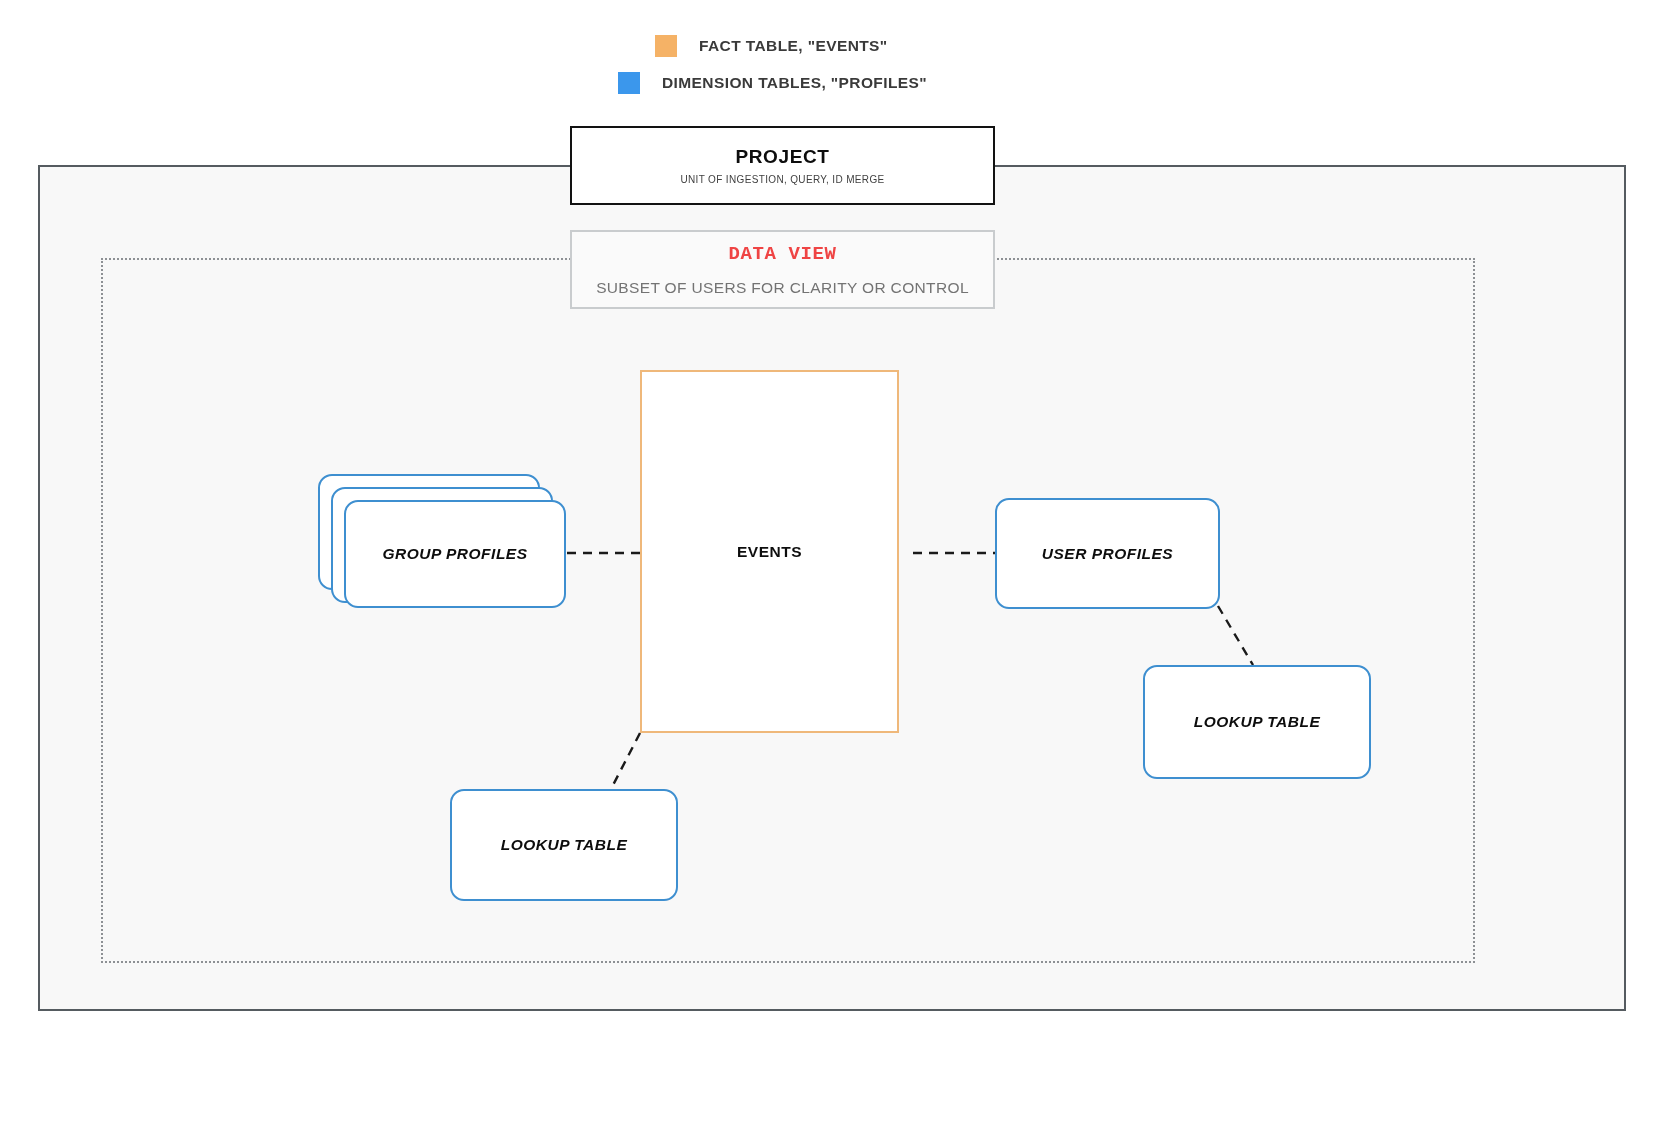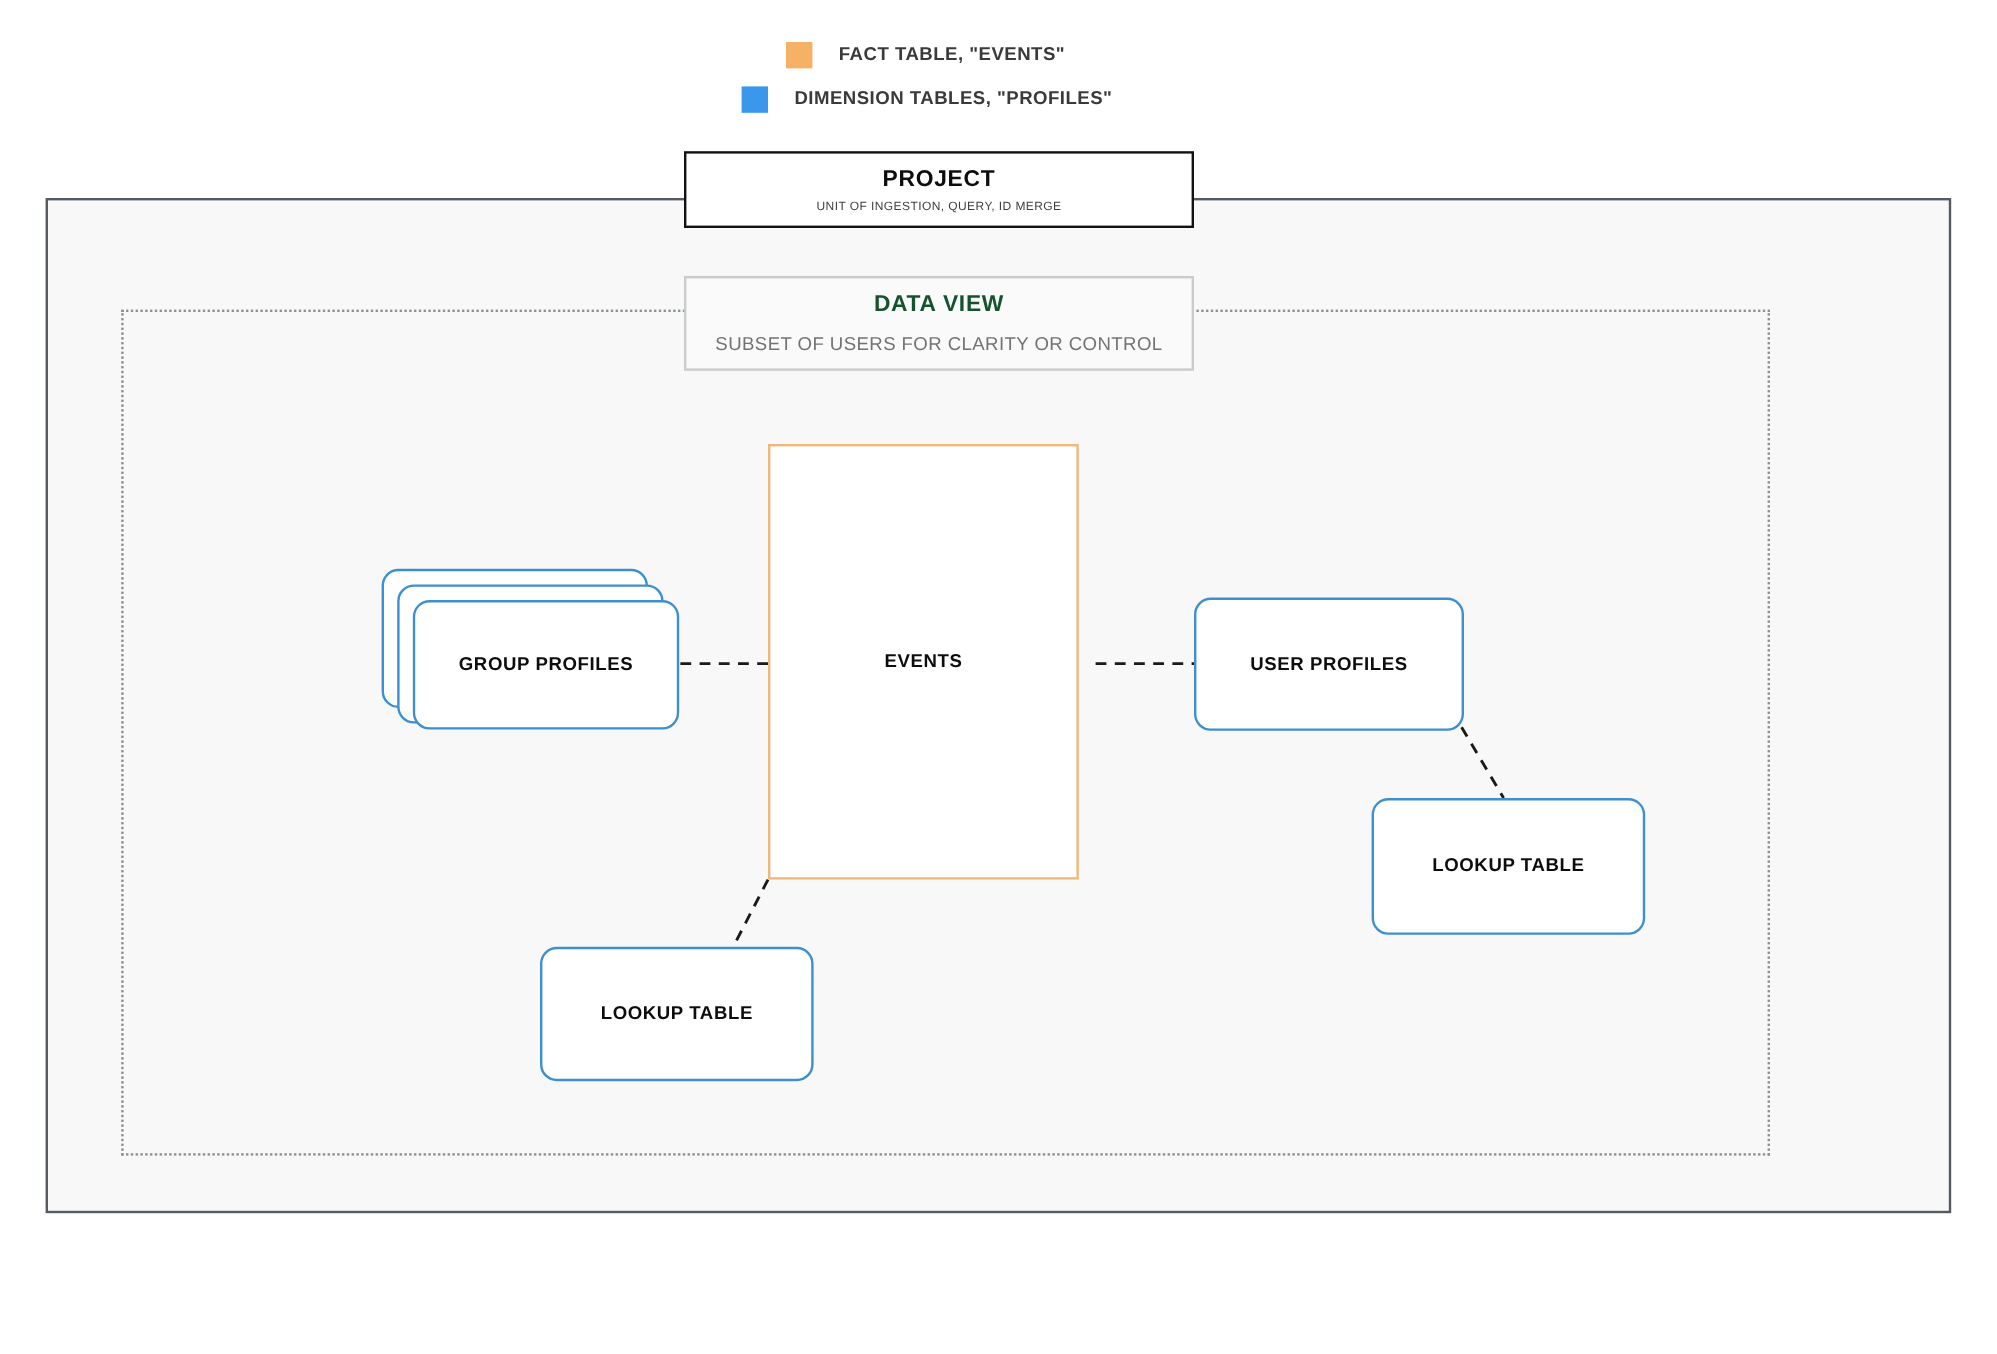--- a/index.html
+++ b/index.html
@@ -52,21 +52,21 @@
     left: 101px; top: 258px;
     width: 1374px; height: 705px;
     border: 2px dotted #8d9094;
     background: transparent;
   }
 
   
   #project-box {
     position: absolute;
     left: 570px; top: 126px;
-    width: 425px; height: 64px;
+    width: 425px; height: 79px;
     background: #ffffff;
     border: 2px solid #121212;
     display: flex;
     flex-direction: column;
     align-items: center;
     justify-content: center;
     z-index: 10;
   }
   #project-box .box-title {
     font-size: 19px;
@@ -91,22 +91,23 @@
     display: flex;
     flex-direction: column;
     align-items: center;
     justify-content: center;
     z-index: 9;
   }
   #dataview-box .box-title {
     font-size: 19px;
     font-weight: bold;
     letter-spacing: 0.6px;
-    color: #14532d;
+    color: #ef4444;
     margin-bottom: 14px;
+    font-family: Liberation Mono, monospace;
   }
   #dataview-box .box-sub {
     font-size: 15.5px;
     letter-spacing: 0.35px;
     color: #737373;
   }
 
   
   #events-box {
     position: absolute;
@@ -134,20 +135,21 @@
     border-radius: 14px;
     display: flex;
     align-items: center;
     justify-content: center;
   }
   .node-blue .node-label {
     font-size: 15.5px;
     font-weight: bold;
     letter-spacing: 0.5px;
     color: #0d0d0d;
+    font-style: italic;
   }
 
   
   #group-profiles-stack { position: absolute; left: 0; top: 0; }
   #gp-card-3 { left: 318px; top: 474px; width: 222px; height: 116px; z-index: 5; }
   #gp-card-2 { left: 331px; top: 487px; width: 222px; height: 116px; z-index: 6; }
   #gp-card-1 { left: 344px; top: 500px; width: 222px; height: 108px; z-index: 7; }
 
   #user-profiles-box  { left: 995px;  top: 498px; width: 225px; height: 111px; z-index: 7; }
   #lookup-table-right { left: 1143px; top: 665px; width: 228px; height: 114px; z-index: 7; }

